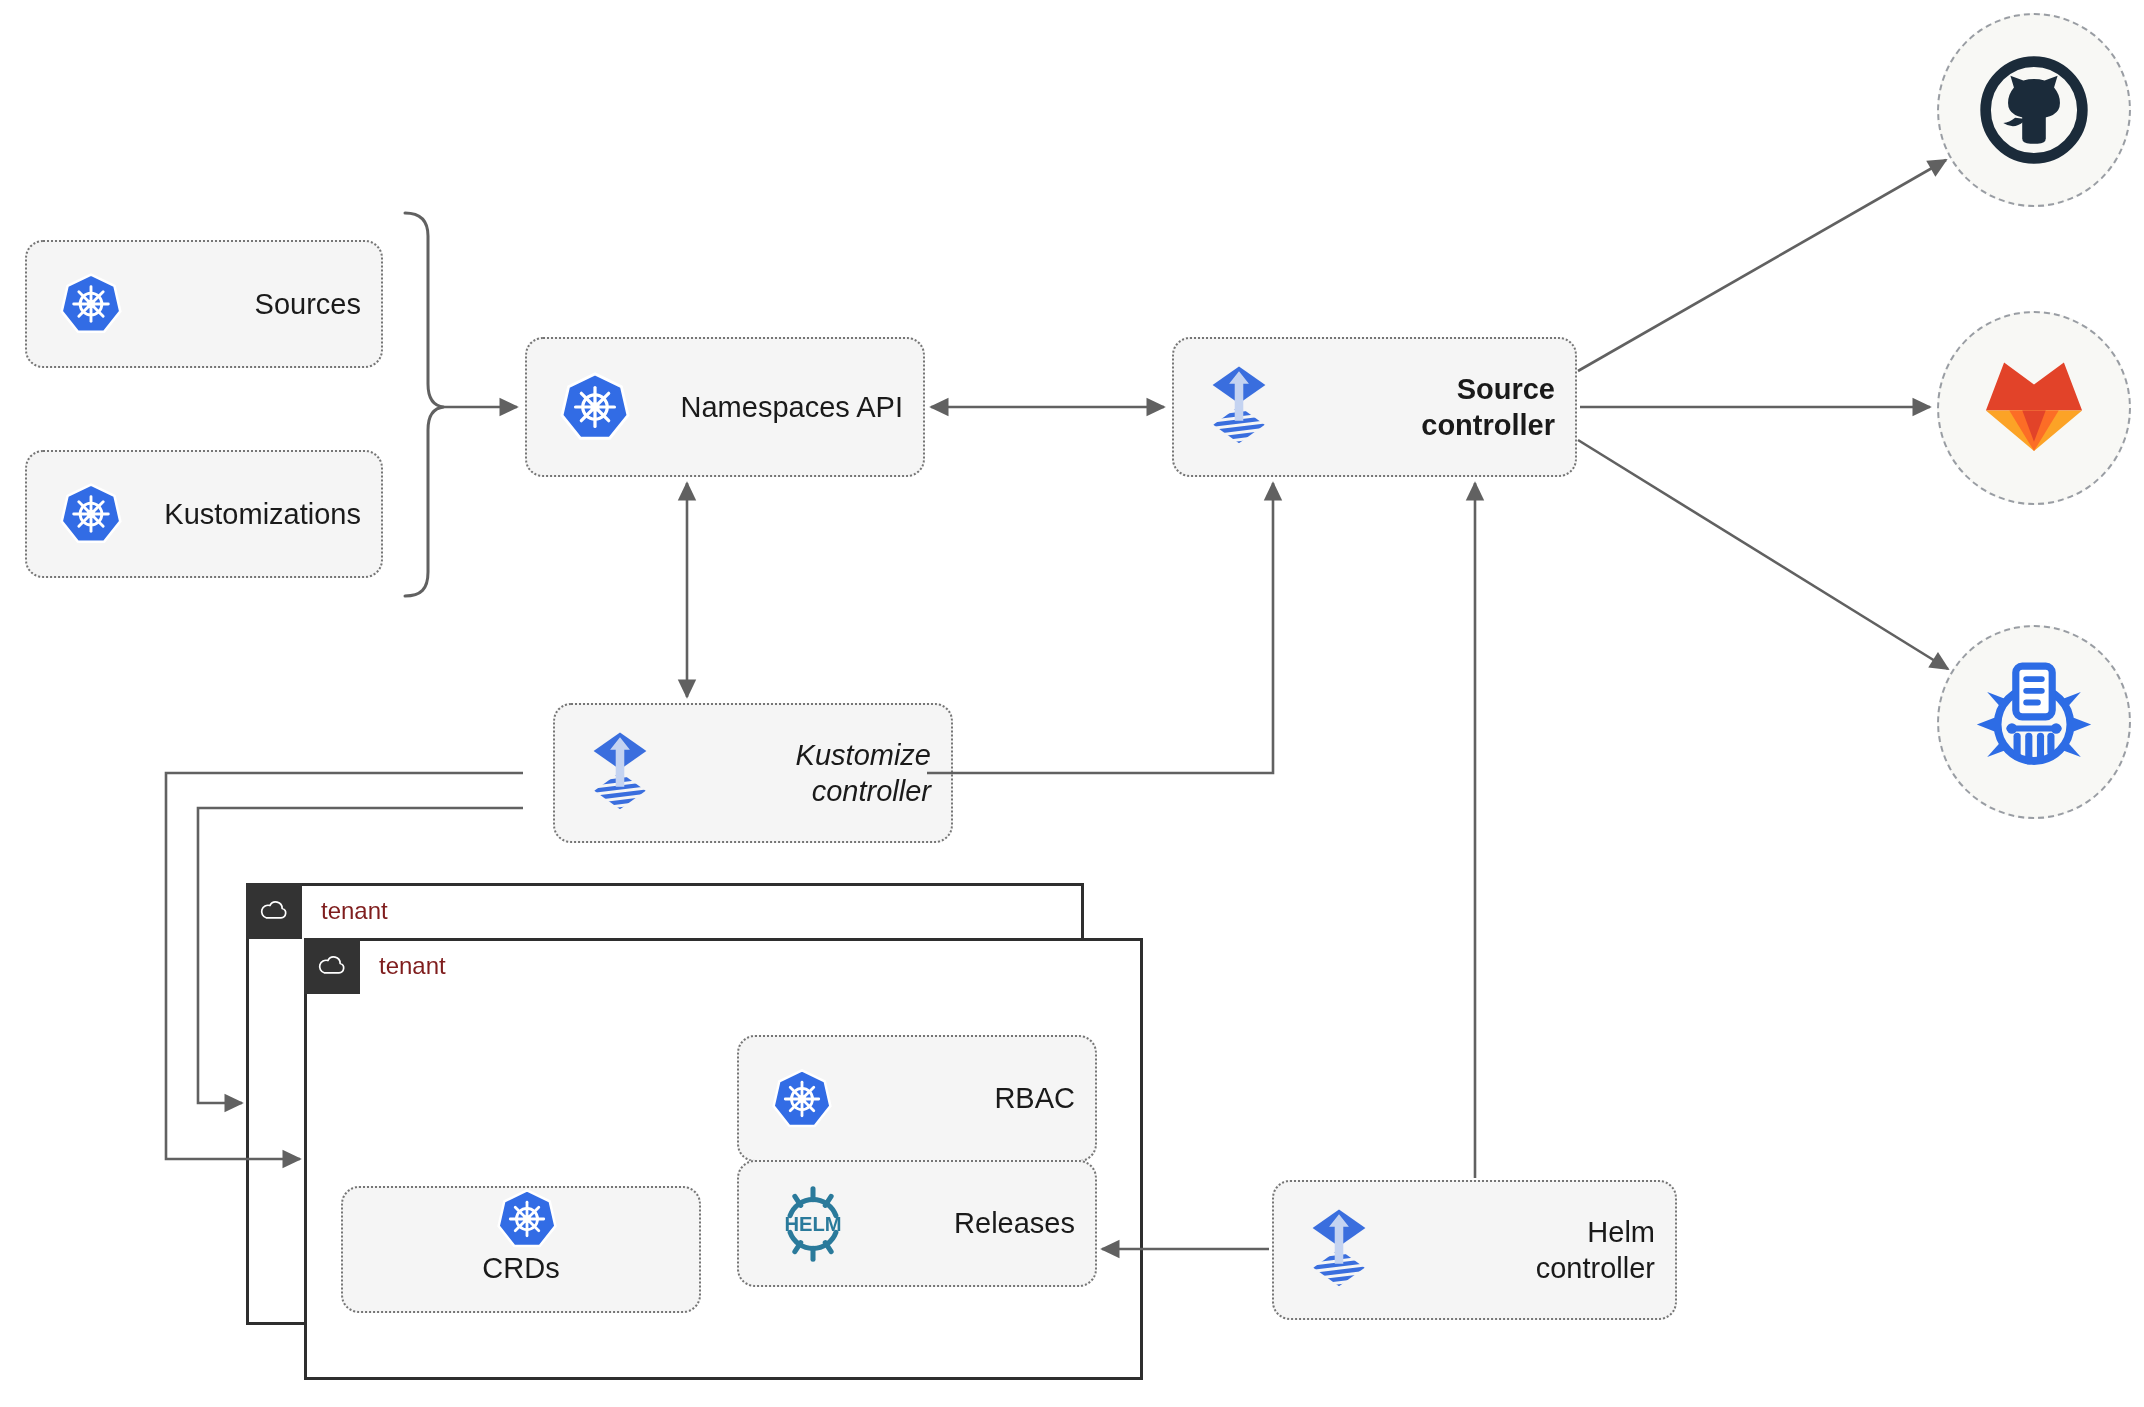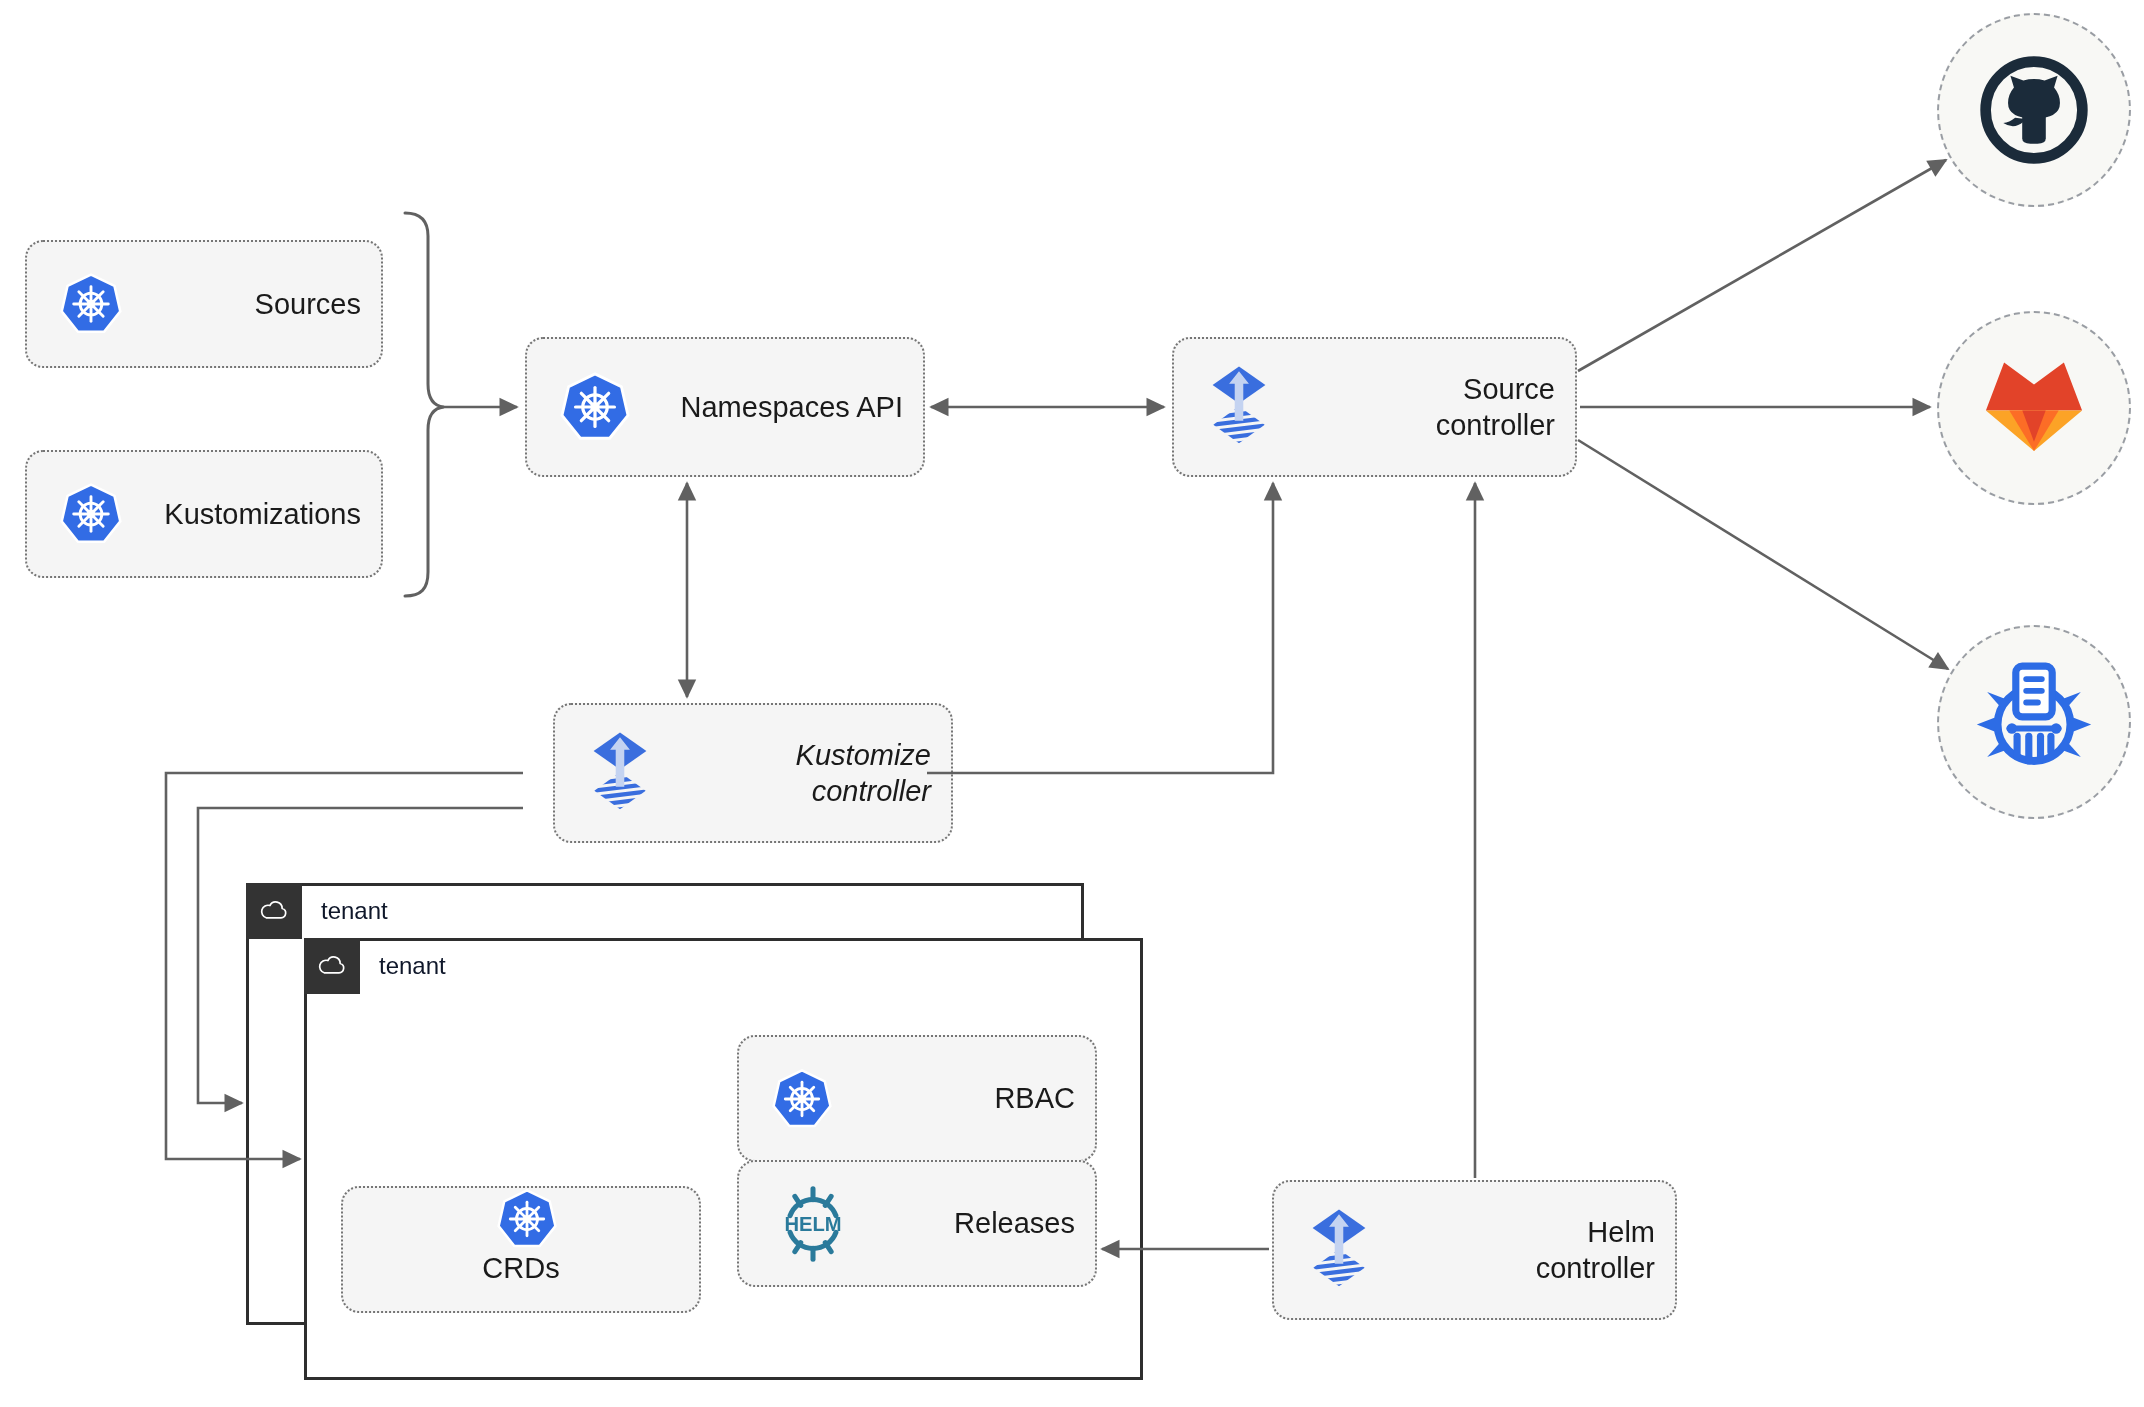--- a/index.html
+++ b/index.html
@@ -24,21 +24,21 @@
     border:3px solid var(--tenant-border,#2e2e2e);box-sizing:border-box;
   }
   .tenant.back{z-index:2;}
   .tenant.front{z-index:3;}
   .tenant-tab{
     position:absolute;left:-3px;top:-3px;width:56px;height:56px;
     background:var(--tenant-tab-bg,#333);display:flex;align-items:center;justify-content:center;
   }
   .tenant-label{
     position:absolute;left:72px;top:-3px;height:56px;display:flex;align-items:center;
-    font-size:24px;color:#0f172a;
+    font-size:24px;color:#7f1d1d;
   }
   .connectors{position:absolute;left:0;top:0;z-index:6;pointer-events:none;}
   .provider{
     position:absolute;width:194px;height:194px;border-radius:50%;
     background:#f8f8f5;border:2px dashed #999da3;box-sizing:border-box;
     display:flex;align-items:center;justify-content:center;z-index:4;
   }
   .defs-holder{position:absolute;width:0;height:0;overflow:hidden;}
 </style>
 </head>
@@ -177,21 +177,21 @@
     <div class="label">Kustomizations</div>
   </div>
 
   <div class="node" style="left:525px;top:337px;width:400px;height:140px;">
     <svg class="icon" width="72" height="72" viewBox="0 0 100 100">
         <use href="#sym-k8s"></use>
       </svg>
     <div class="label">Namespaces API</div>
   </div>
 
-  <div class="node" style="left:1172px;top:337px;width:405px;height:140px;">
+  <div class="node" style="left:1172px;top:337px;width:405px;height:140px;font-weight:bold;">
     <svg class="icon" width="66" height="85" viewBox="0 0 100 128">
         <use href="#sym-flux"></use>
       </svg>
     <div class="label">Source
 controller</div>
   </div>
 
   <div class="node" style="left:553px;top:703px;width:400px;height:140px;font-style:italic;">
     <svg class="icon" width="66" height="85" viewBox="0 0 100 128">
         <use href="#sym-flux"></use>

